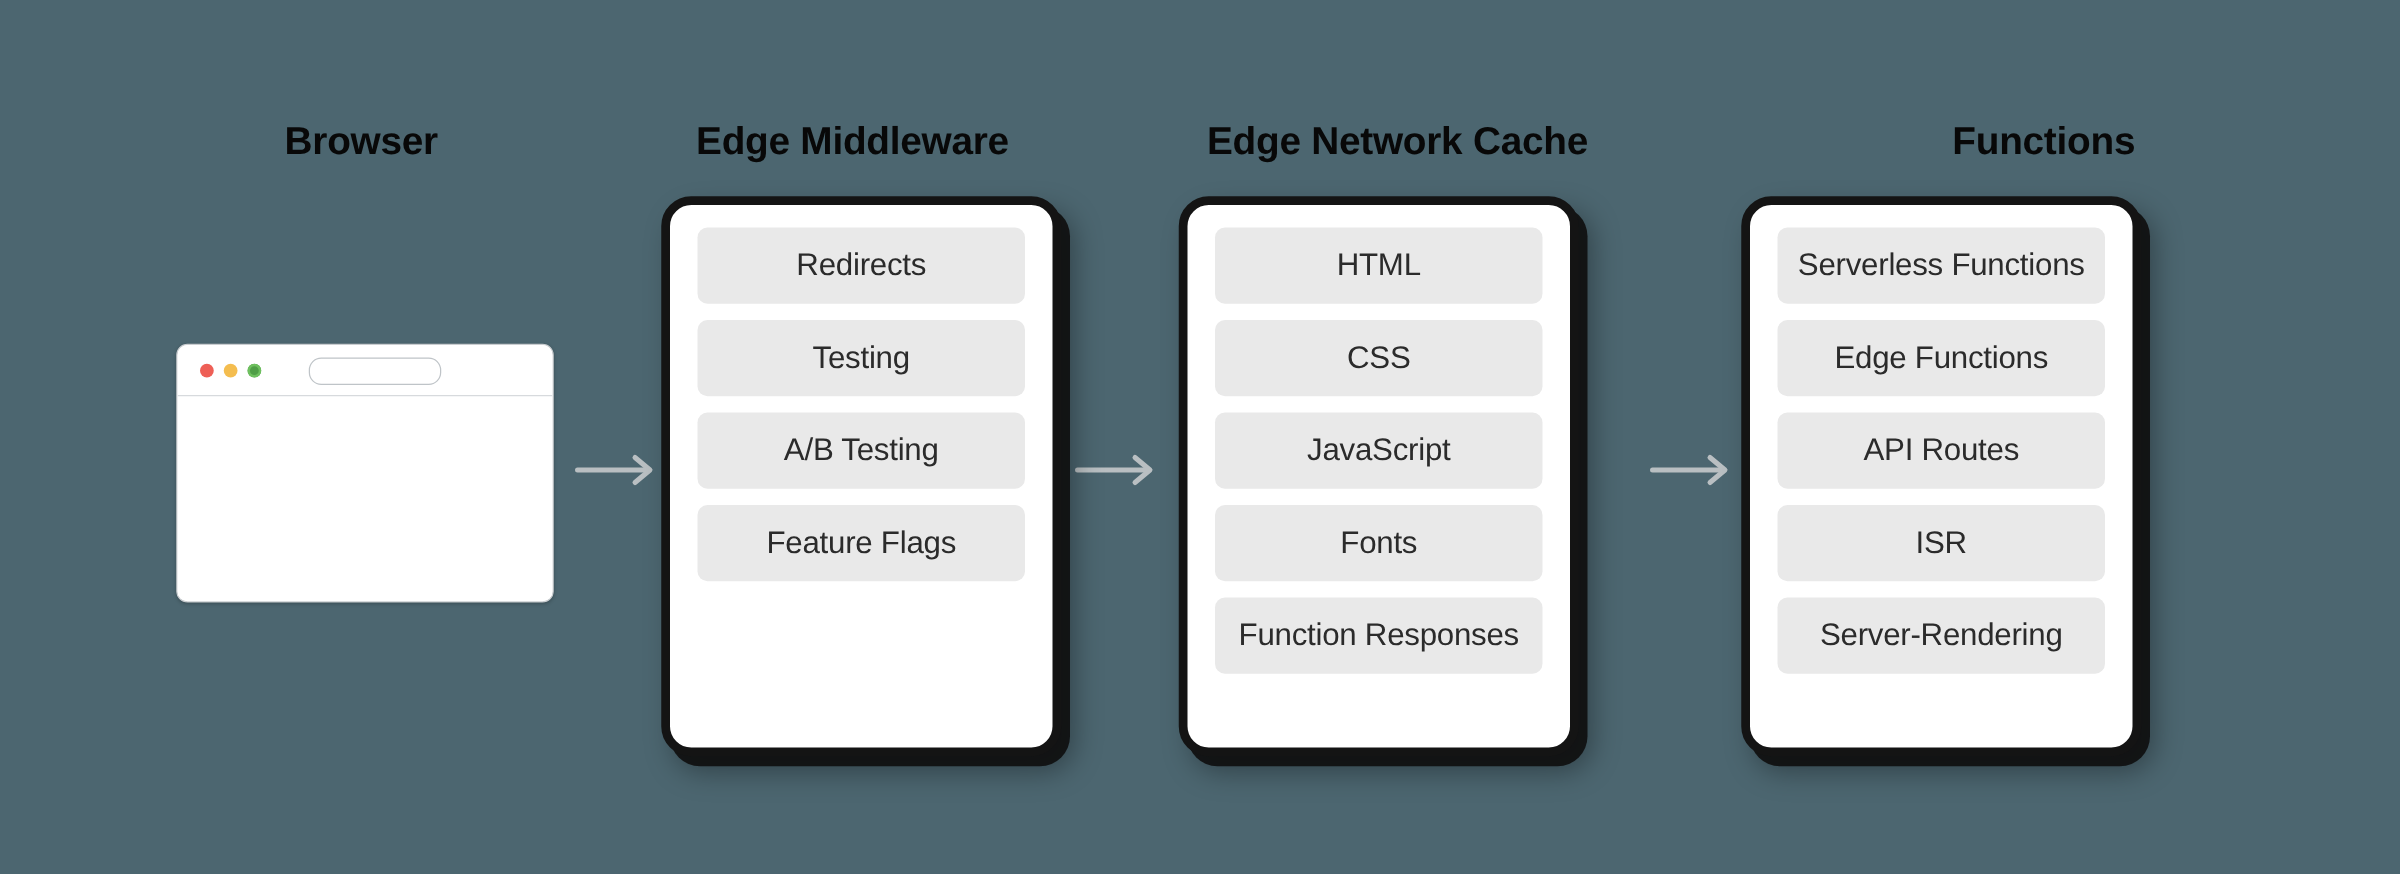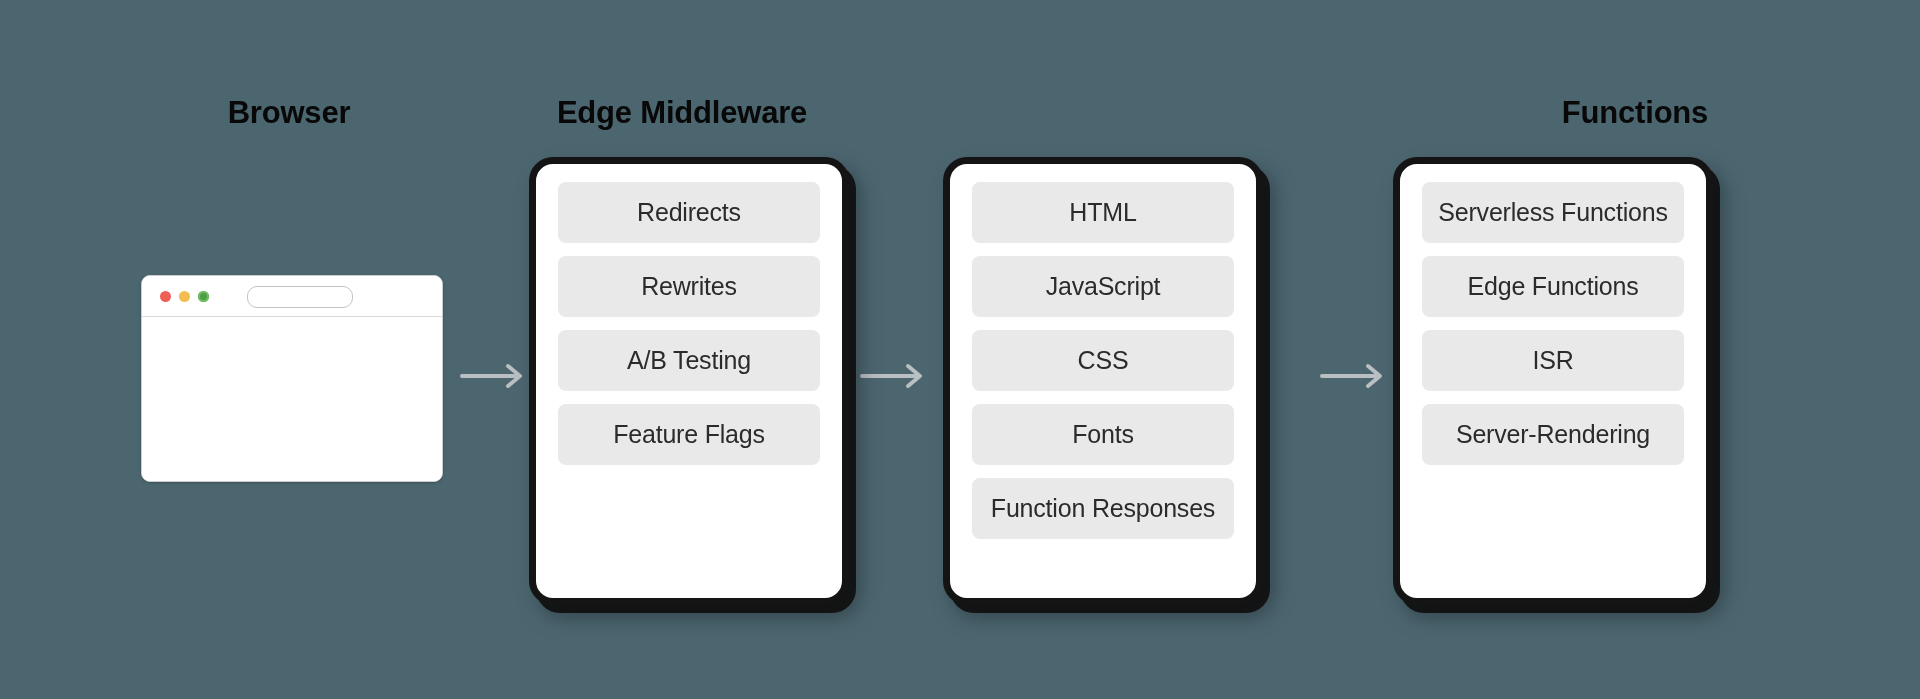--- a/index.html
+++ b/index.html
@@ -154,34 +154,36 @@
         <svg viewBox="0 0 68 26" xmlns="http://www.w3.org/2000/svg">
           <line x1="2" y1="13" x2="56" y2="13" stroke="#b9bfc2" stroke-width="4" stroke-linecap="round"></line>
           <polyline points="48,3 60,13 48,23" fill="none" stroke="#b9bfc2" stroke-width="4" stroke-linecap="round" stroke-linejoin="round"></polyline>
         </svg>
       </div>
     </div>
 
   <div id="card-layer">
       <div class="card" style="left: 529px;">
         <div class="pill">Redirects</div>
-        <div class="pill">Rewrites</div>
+        <div class="pill">Testing</div>
         <div class="pill">A/B Testing</div>
         <div class="pill">Feature Flags</div>
       </div>
       <div class="card" style="left: 943px;">
         <div class="pill">HTML</div>
+        <div class="pill">CSS</div>
         <div class="pill">JavaScript</div>
-        <div class="pill">CSS</div>
         <div class="pill">Fonts</div>
         <div class="pill">Function Responses</div>
       </div>
       <div class="card" style="left: 1393px;">
         <div class="pill">Serverless Functions</div>
         <div class="pill">Edge Functions</div>
+        <div class="pill">API Routes</div>
         <div class="pill">ISR</div>
         <div class="pill">Server-Rendering</div>
       </div>
     </div>
 
 <div class="col-title" style="left: 682px;">Edge Middleware</div>
+    <div class="col-title" style="left: 1118px;">Edge Network Cache</div>
     <div class="col-title" style="left: 1592px; margin-left: 43px;">Functions</div>
   </div>
 
 </body></html>

